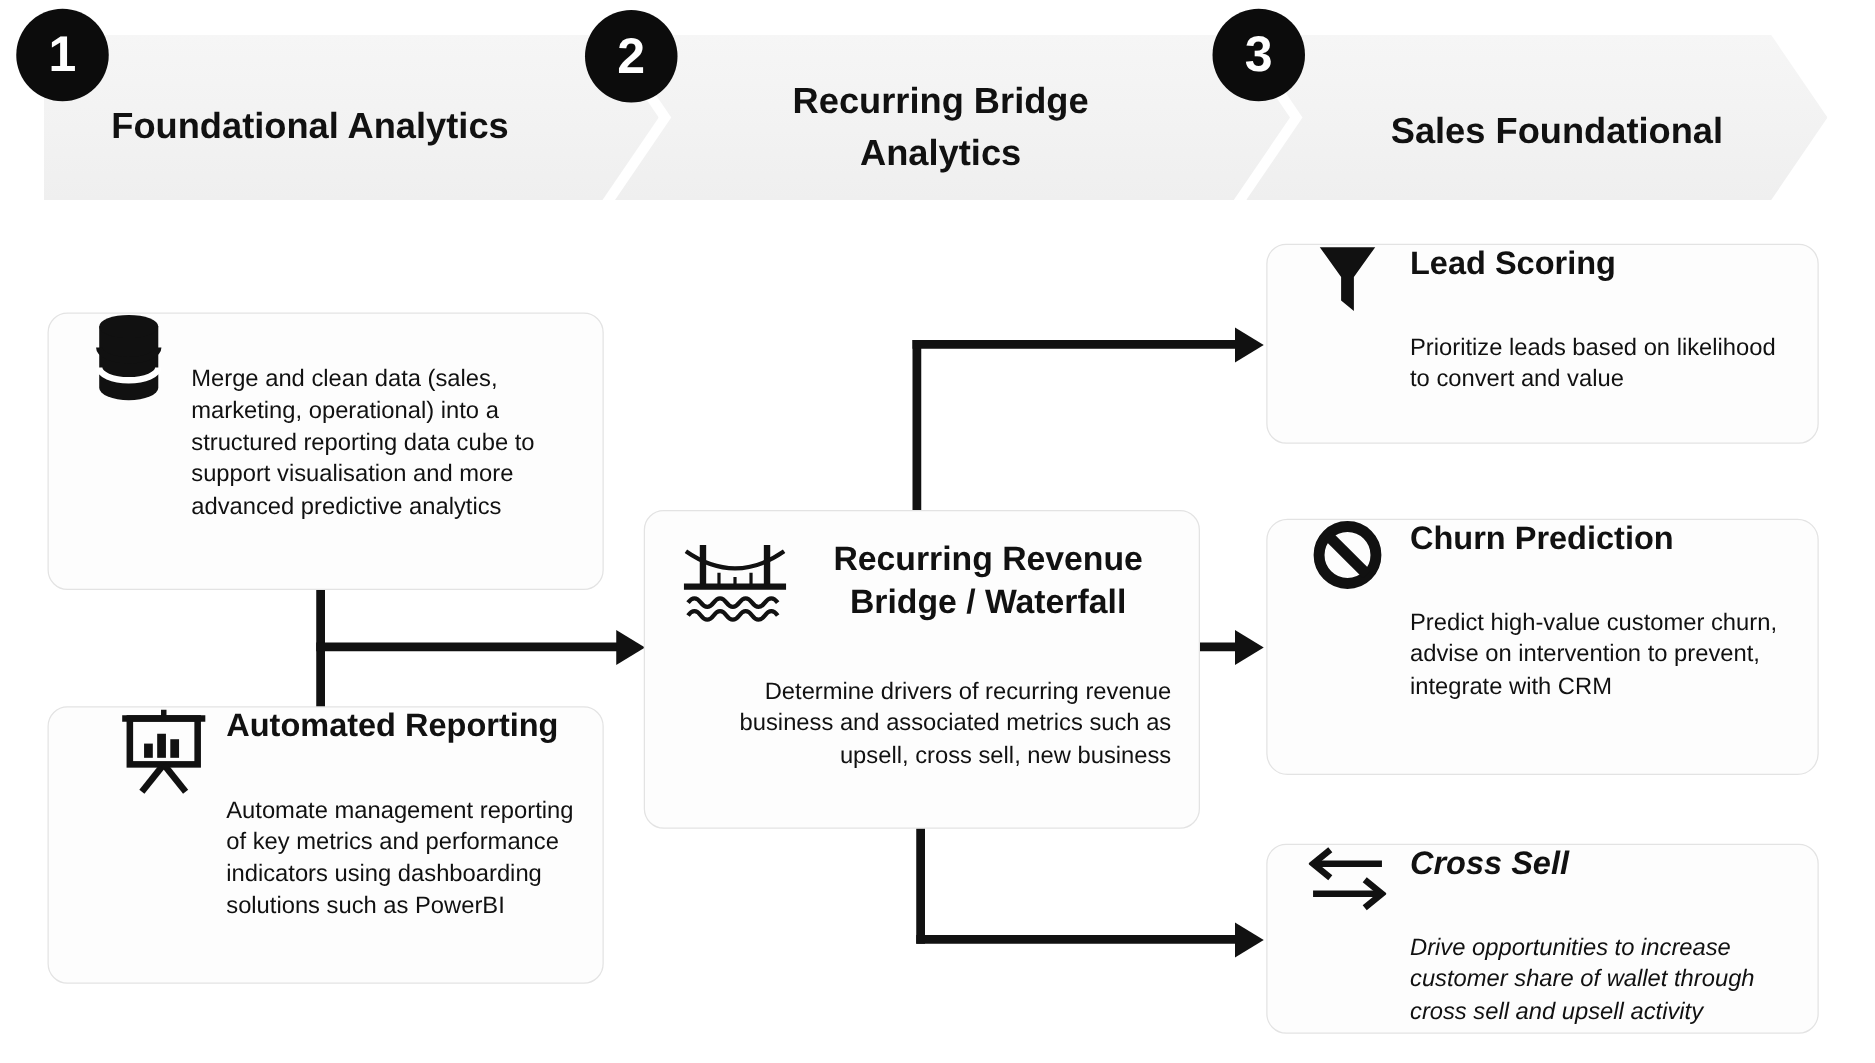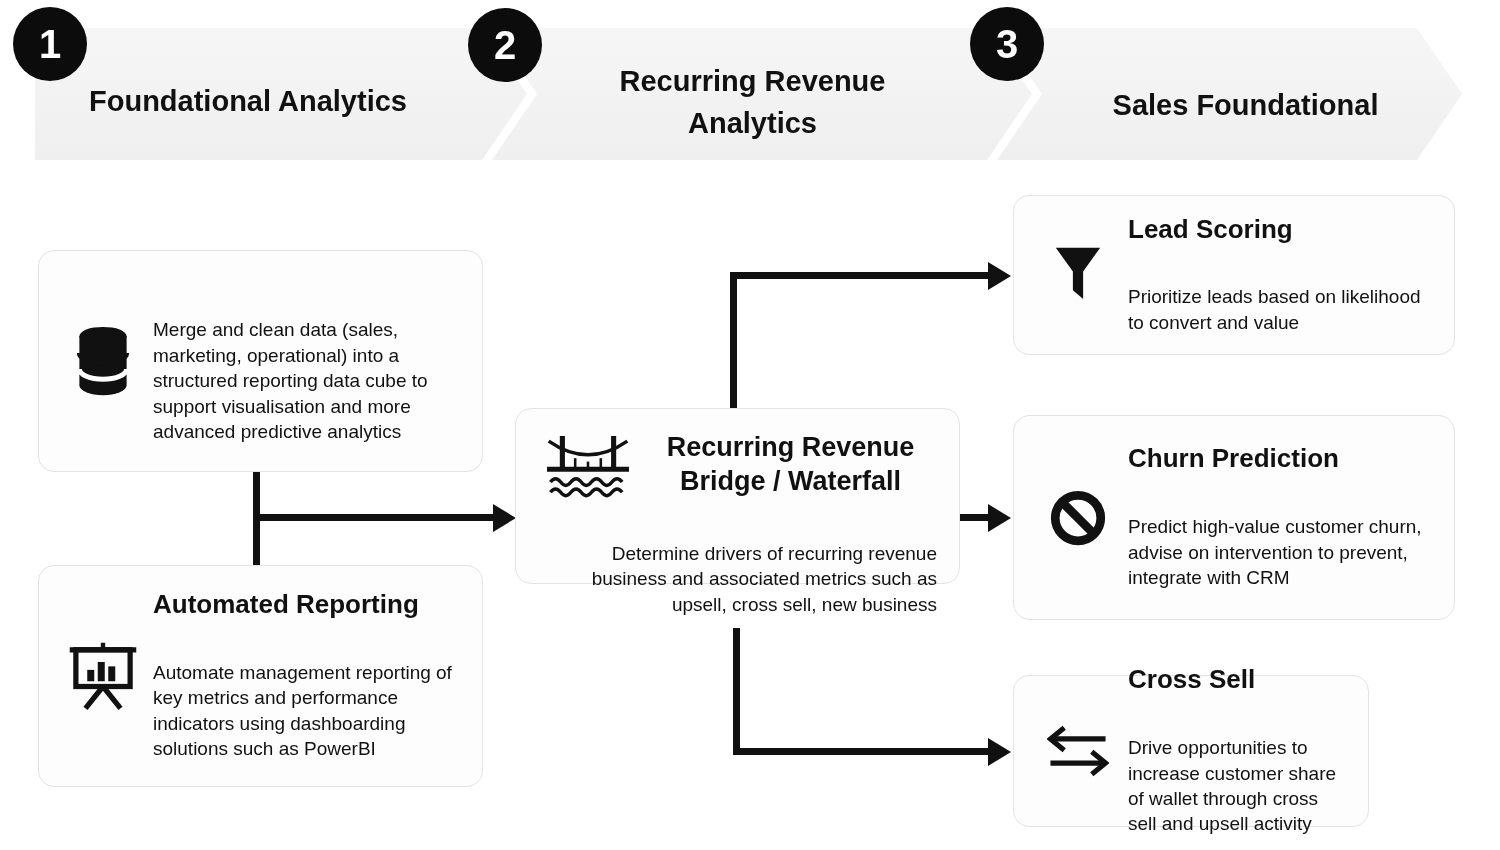--- a/index.html
+++ b/index.html
@@ -69,45 +69,45 @@
   
   .card{
     position:absolute;
     background:var(--card-bg);
     border:1.5px solid var(--card-border);
     border-radius:16px;
     z-index:3;
   }
   .card-row{
     display:flex;
-    align-items:center;
+    align-items:flex-start;
     height:100%;
     padding:0 16px 0 14px;
   }
   .icon-box{
     flex:0 0 100px;
     display:flex;align-items:center;justify-content:center;
   }
   .card-content{flex:1;padding-right:6px;}
   .card-title{
     font-size:26px;font-weight:bold;
     margin-bottom:7px;
     line-height:1.15;
   }
   .card-body{
     font-size:19px;
     line-height:1.34;
     margin-top:40px;
   }
   .card--data-eng{left:38px;top:250px;width:445px;height:222px;}
-  .card--auto-rep{left:38px;top:565px;width:445px;height:222px;}
-  .card--bridge{left:515px;top:408px;width:445px;height:176px;padding:20px 22px 20px 30px;}
+  .card--auto-rep{left:38px;top:565px;width:445px;height:222px;padding-left:28px;}
+  .card--bridge{left:515px;top:408px;width:445px;height:255px;padding:20px 22px 20px 30px;}
   .card--lead{left:1013px;top:195px;width:442px;height:160px;}
   .card--churn{left:1013px;top:415px;width:442px;height:205px;border-radius:17px;}
-  .card--cross{left:1013px;top:675px;width:356px;height:152px;}
+  .card--cross{left:1013px;top:675px;width:442px;height:152px;font-style:italic;}
   .bridge-header{
     display:flex;align-items:center;gap:14px;
     margin-bottom:14px;
   }
   .bridge-header .bridge-title{
     flex:1;
     font-size:27px;font-weight:bold;
     text-align:center;
     line-height:1.25;
   }
@@ -135,21 +135,21 @@
     <span>1</span>
   </div>
   <div class="phase-circle phase-circle--2">
     <span>2</span>
   </div>
   <div class="phase-circle phase-circle--3">
     <span>3</span>
   </div>
 
   <div class="phase-title phase-title--1">Foundational Analytics</div>
-  <div class="phase-title phase-title--2">Recurring Revenue Analytics</div>
+  <div class="phase-title phase-title--2">Recurring Bridge Analytics</div>
   <div class="phase-title phase-title--3">Sales Foundational</div>
 
   <div class="line" style="left:253px;top:472px;width:7px;height:96px;"></div>
   <div class="line" style="left:253px;top:514px;width:242px;height:7px;"></div>
   <div class="ah-right" style="left:493px;top:504px;"></div>
 
   <div class="line" style="left:730px;top:272px;width:7px;height:138px;"></div>
   <div class="line" style="left:730px;top:272px;width:260px;height:7px;"></div>
   <div class="ah-right" style="left:988px;top:262px;"></div>
 

